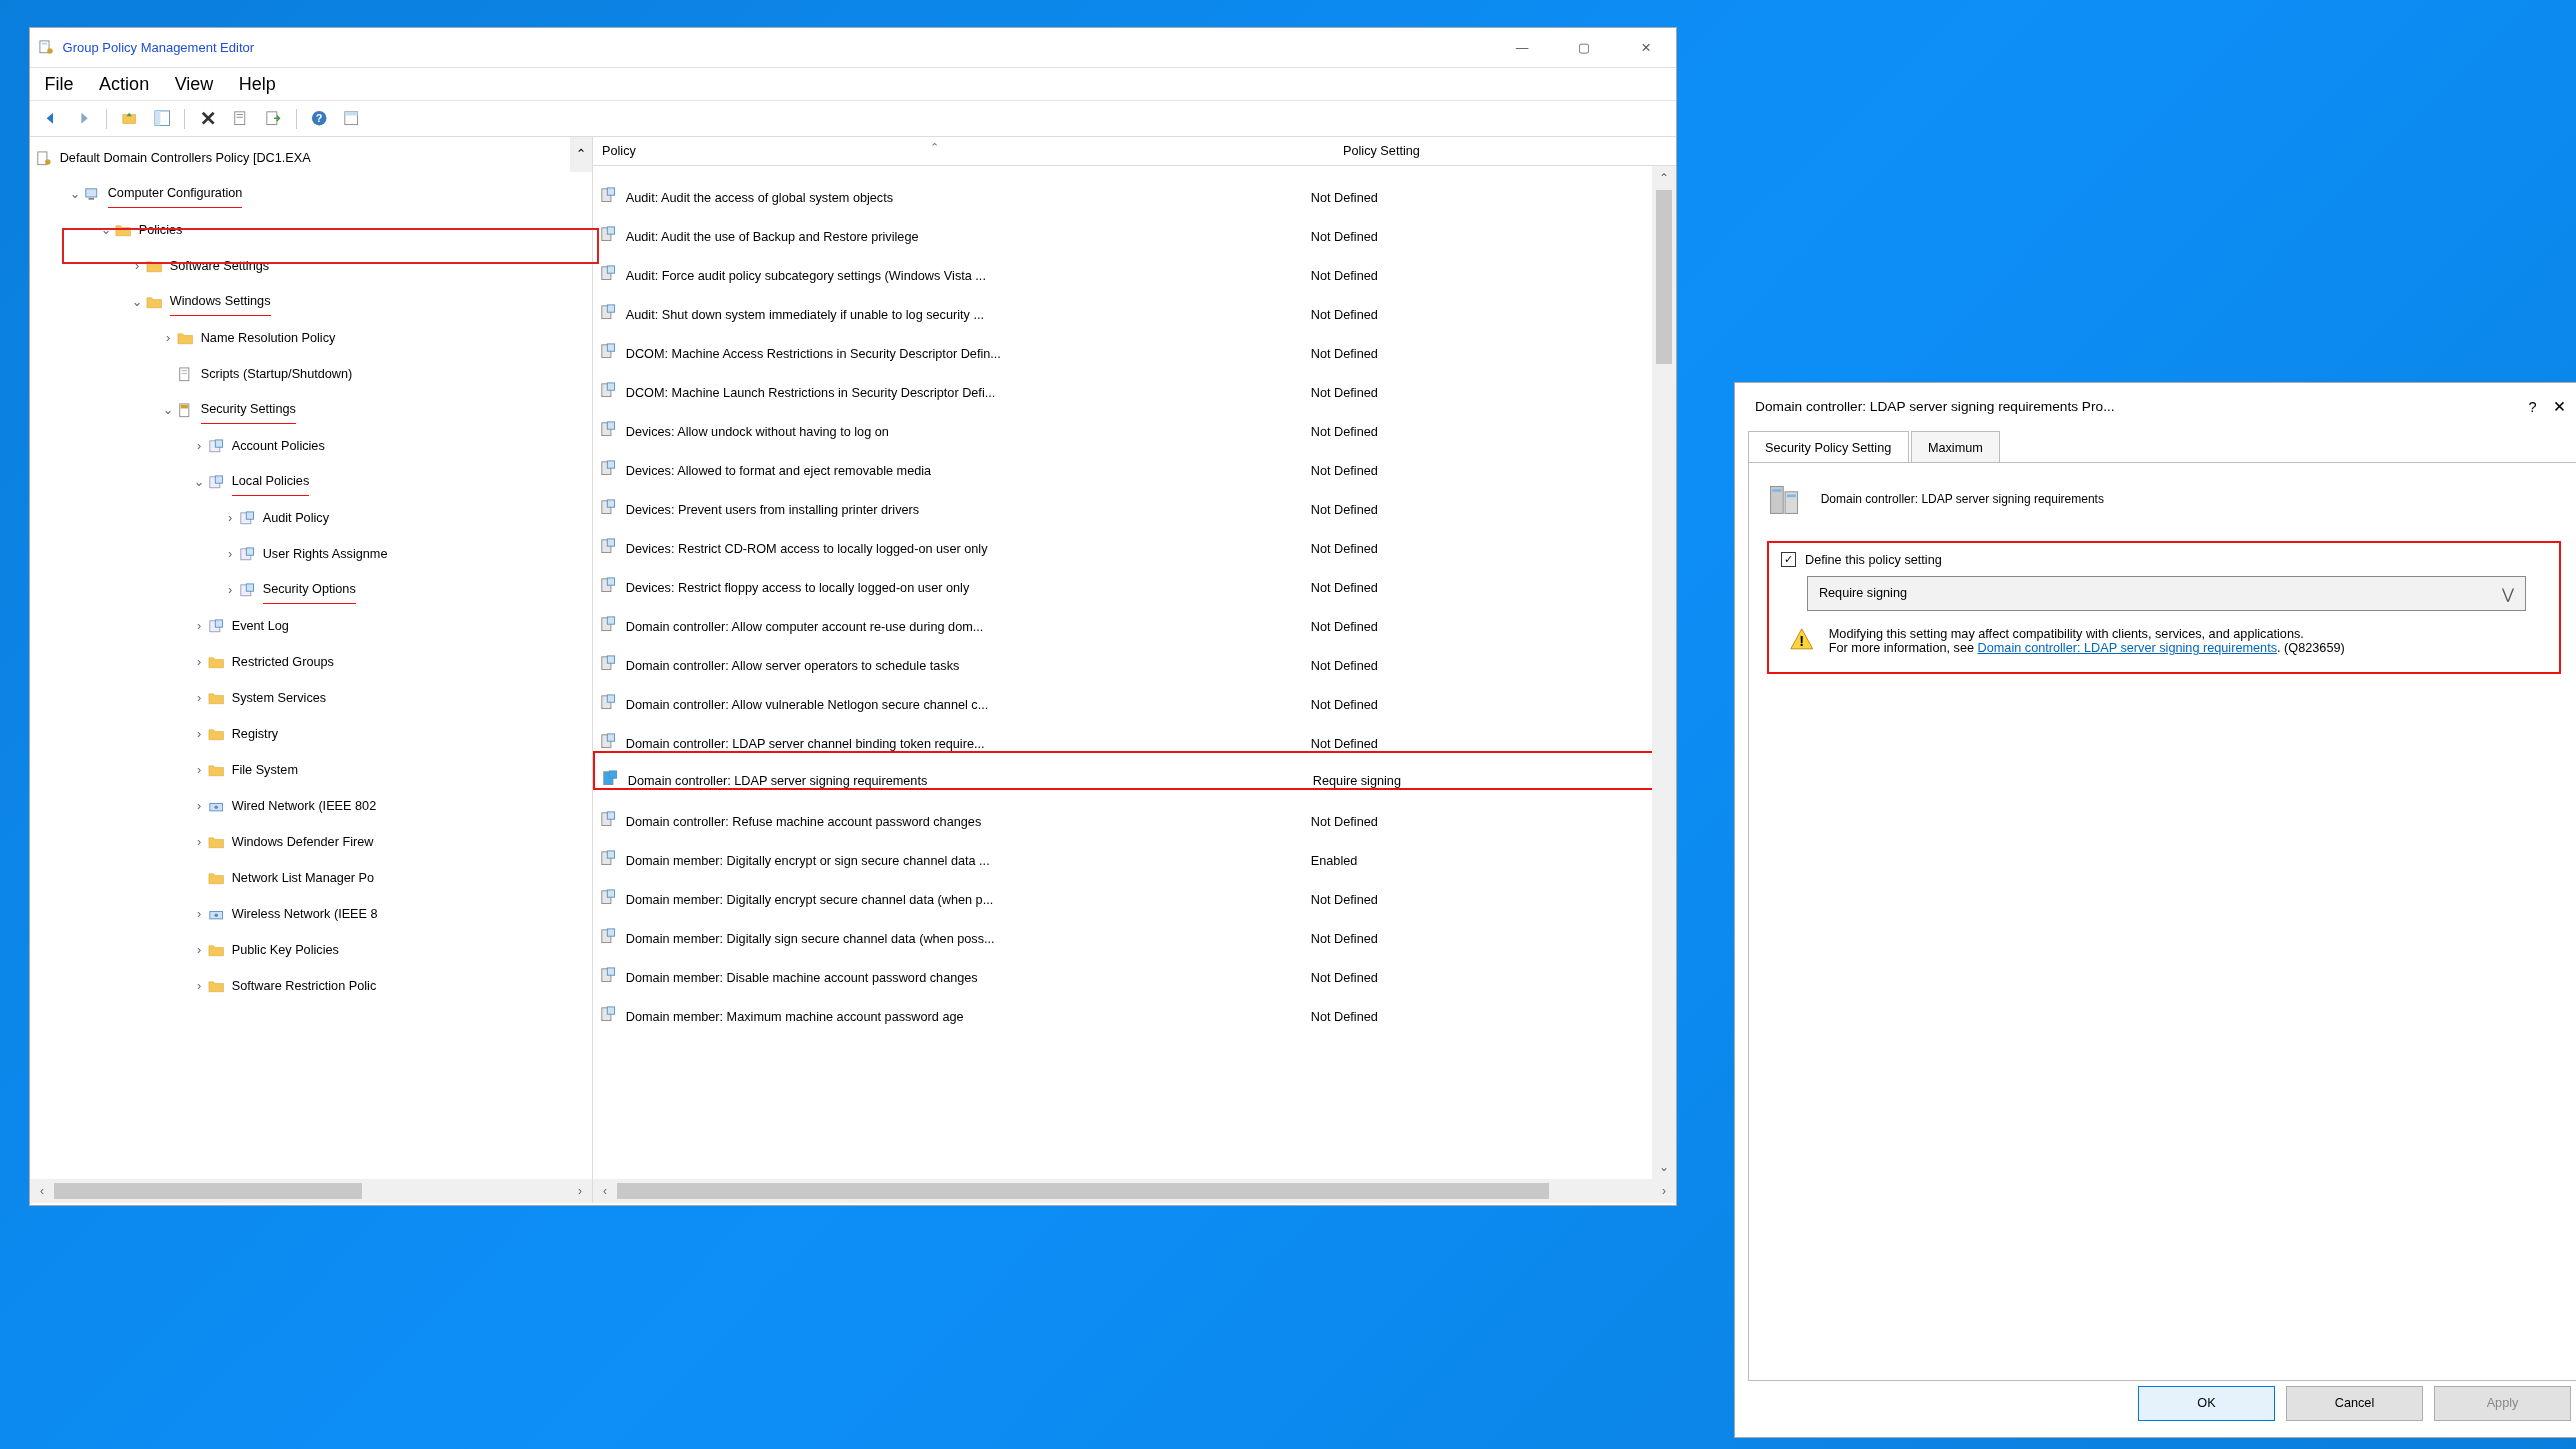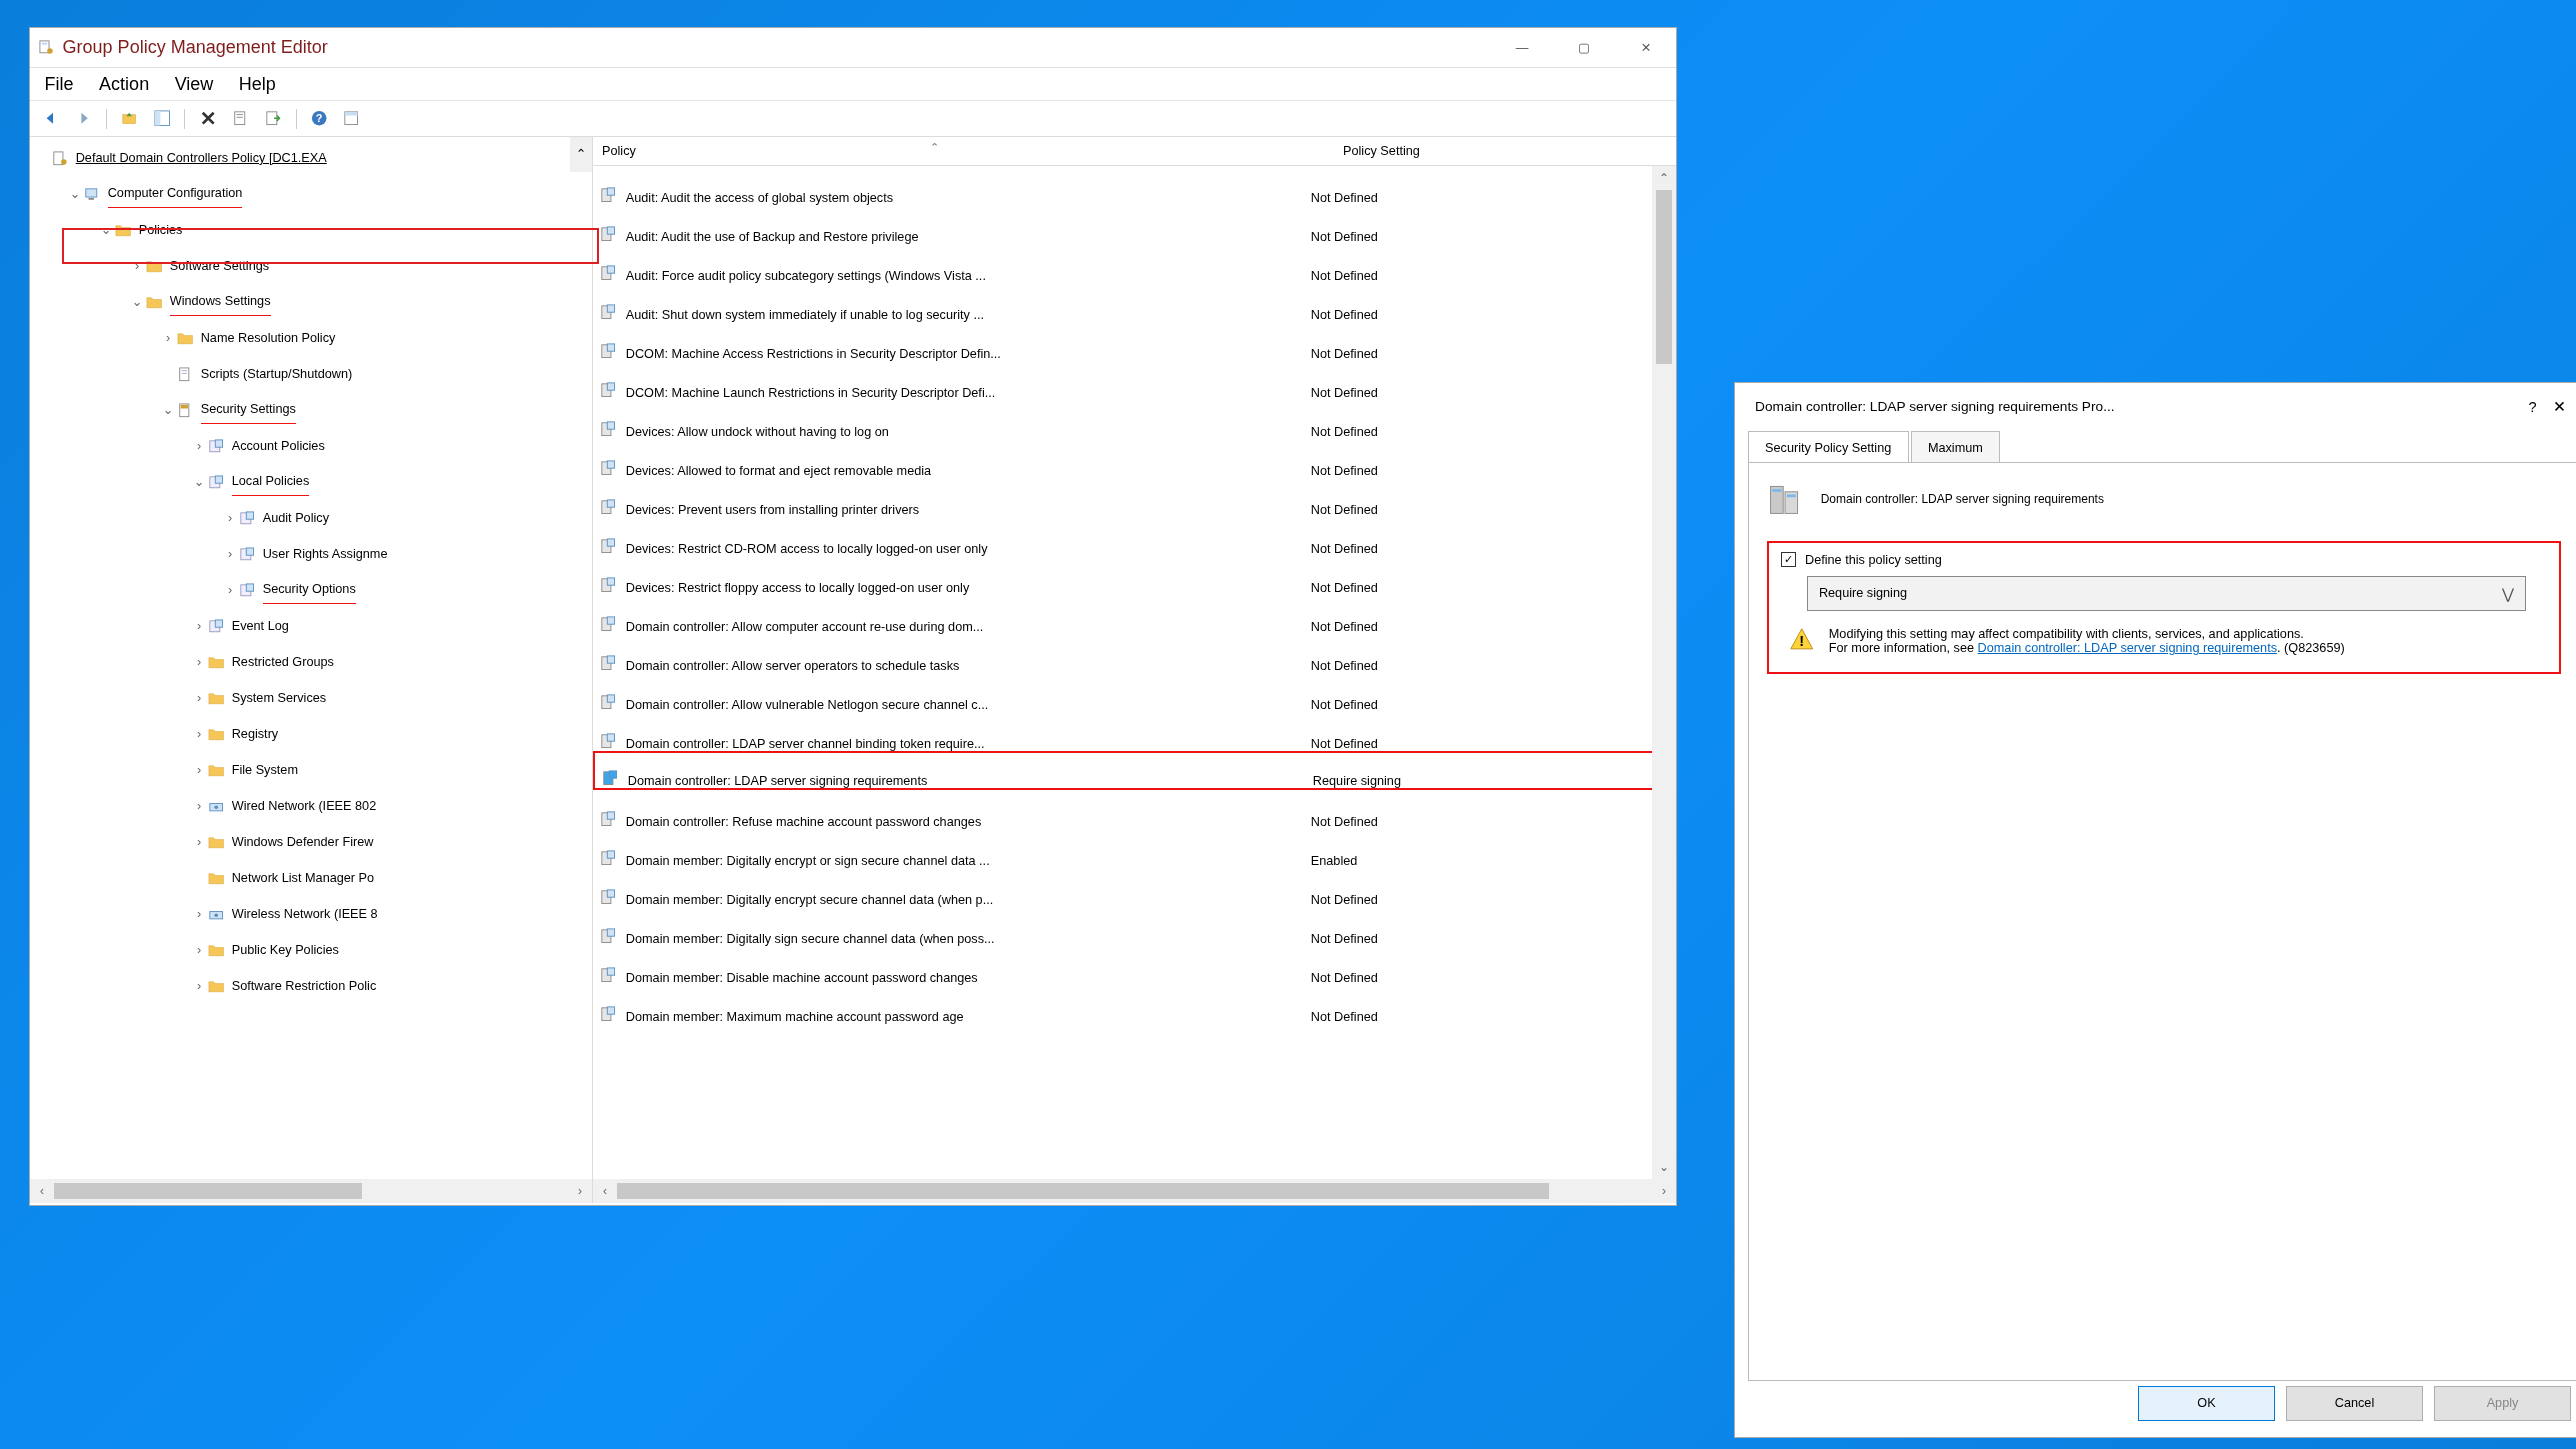--- a/index.html
+++ b/index.html
@@ -13,21 +13,21 @@
       position: relative;
     }
     .window {
       position: absolute; background: #fff;
       border: 0.9px solid #aaa;
       box-shadow: none;
     }
     .main-window { left: 29px; top: 27px; width: 1648px; height: 1179px; }
     .titlebar { height: 40px; display: flex; align-items: center; padding: 0 9px; border-bottom: 0.9px solid #e0e0e0; background: #fff; }
     .titlebar .icon { width: 14.6px; height: 14.6px; margin-right: 9px; }
-    .titlebar .title { flex: 1; font-size: 18px; color: #7f1d1d; }
+    .titlebar .title { flex: 1; font-size: 13px; color: #1d4ed8; }
     .winbtns { display: flex; gap: 20px; margin-left: auto; }
     .winbtn { width: 42px; height: 27px; display: flex; align-items: center; justify-content: center; color: #555; font-size: 12.7px; }
     .menubar { height: 33px; display: flex; align-items: center; padding: 0 14.6px; gap: 25.5px; border-bottom: 0.9px solid #e5e5e5; }
     .menubar span { font-size: 18px; }
     .toolbar { height: 36px; display: flex; align-items: center; padding: 0 7.3px; gap: 5.5px; border-bottom: 0.9px solid #dcdcdc; }
     .tbtn { width: 27px; height: 25.5px; display: flex; align-items: center; justify-content: center; border: 0.9px solid transparent; }
     .tbtn svg, .tbtn .glyph { width: 16.4px; height: 16.4px; }
     .tsep { width: 0.9px; height: 20px; background: #ccc; margin: 0 3.6px; }
     .content { display: flex; height: calc(100% - 111px); }
     .tree-pane { width: 563px; border-right: 0.9px solid #dcdcdc; position: relative; overflow: hidden; display: flex; flex-direction: column; }
@@ -162,21 +162,21 @@
     <div class="tbtn">
         <svg viewBox="0 0 18 18">
           <rect x="2" y="2" width="14" height="14" fill="#fff" stroke="#888"></rect>
           <rect x="2" y="2" width="14" height="4" fill="#c9ddf0"></rect>
         </svg>
       </div>
   </div>
   <div class="content">
     <div class="tree-pane">
       <div class="tree" id="tree">
-          <div class="tree-row" style="padding-left: 22px; text-decoration: underline;">
+          <div class="tree-row" style="padding-left: 6px;">
             <span class="node-icon">
               <svg width="16.4" height="14.6" viewBox="0 0 18 16">
                 <rect x="2" y="1" width="10" height="14" fill="#fff" stroke="#888"></rect>
                 <circle cx="13" cy="12" r="3" fill="#d0a030"></circle>
               </svg>
             </span>
             <span>Default Domain Controllers Policy [DC1.EXA</span>
             <span class="tree-vscroll" style="position:absolute;right:0;top:0;height:35px;display:flex;flex-direction:column;align-items:center;justify-content:center;background:#f0f0f0;width:22px">⌃</span>
           </div>
           <div class="tree-row" style="padding-left: 36px;">

